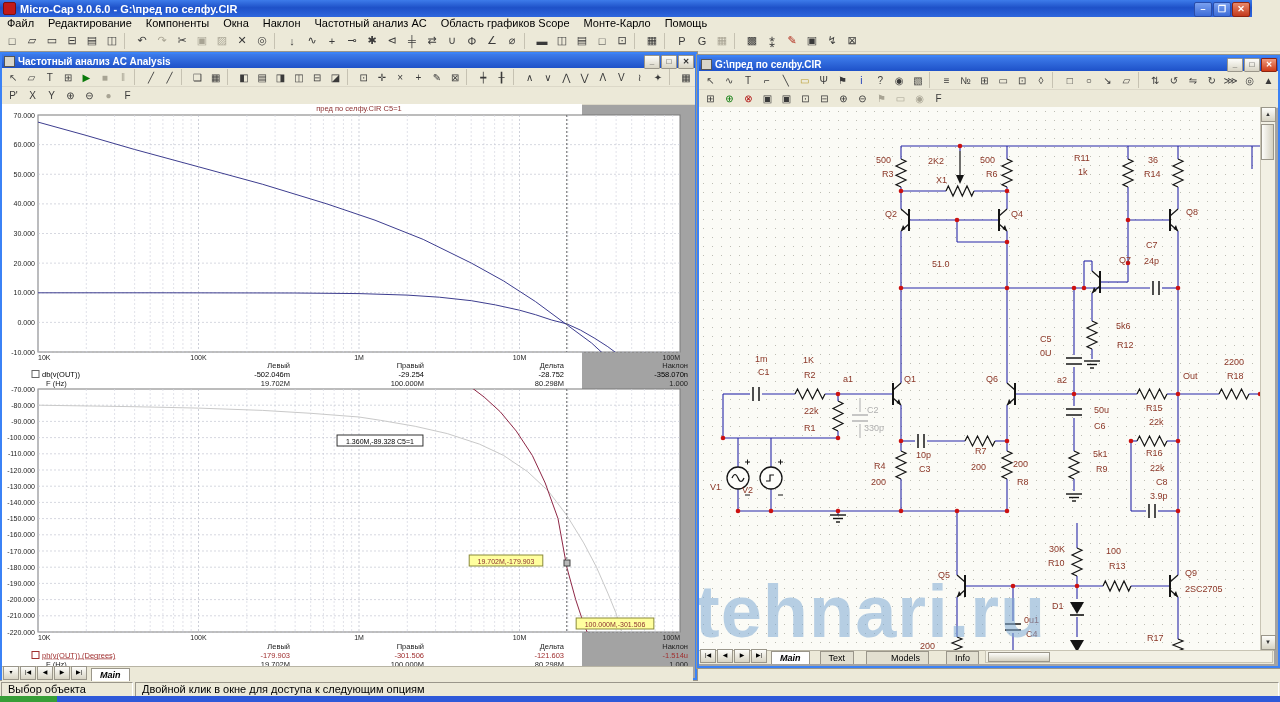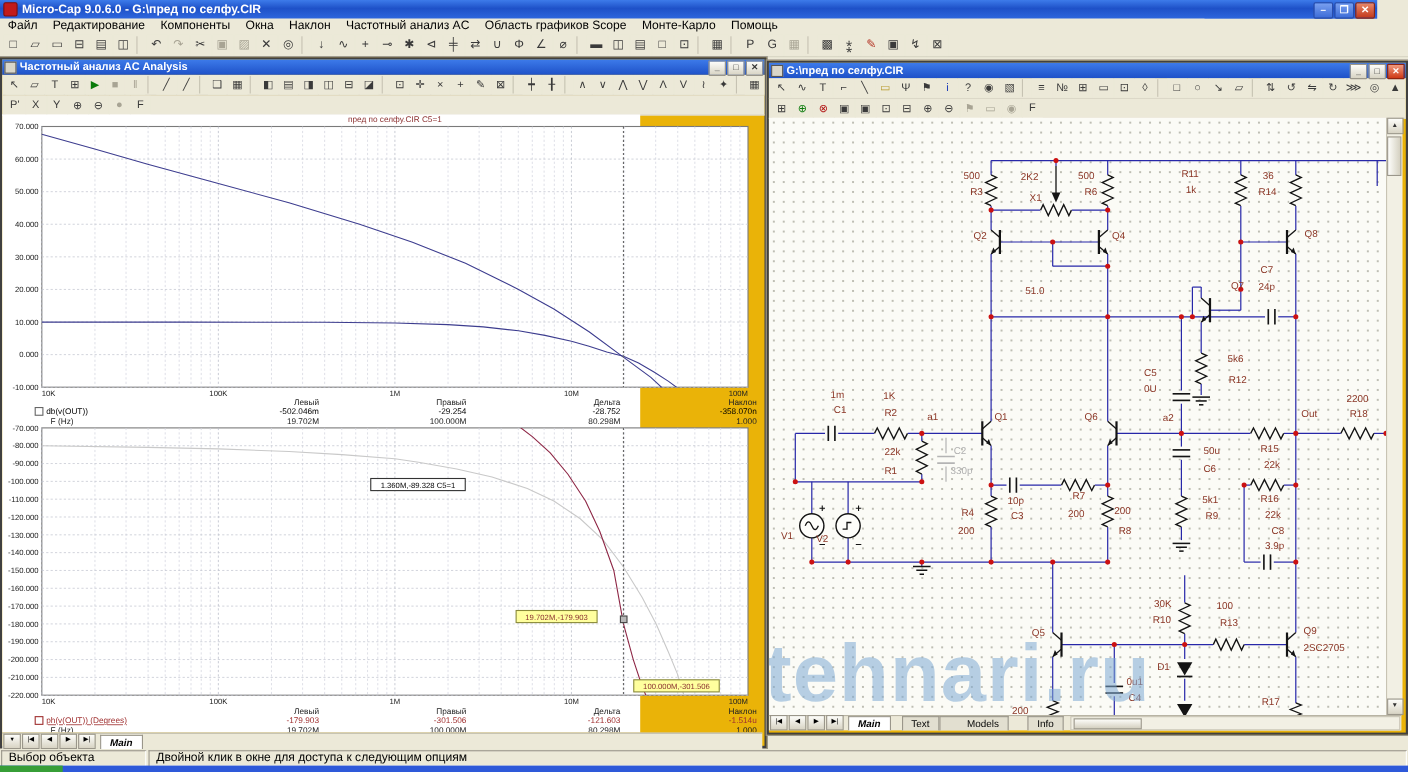--- a/index.html
+++ b/index.html
@@ -17,32 +17,32 @@
   .cap-btn.close{background:linear-gradient(180deg,#e8886a,#c33a1d);border-color:#8d2410}
   #menubar{left:0;top:17px;width:1095px;height:13px;background:#ece9d8;display:flex;}
   .menu-item{padding:0 7px;height:13px;line-height:13px;font-size:11px}
   #maintb{left:0;top:30px;width:1280px;height:22px;background:#ece9d8;border-bottom:1px solid #d8d4c4;
     display:flex;align-items:center;padding-left:2px;box-sizing:border-box}
   .tbtn{width:17px;height:18px;margin:0 0.5px;display:inline-flex;align-items:center;justify-content:center;
     font-size:11px;color:#3a3a3a;background:#ece9d8;border:1px solid transparent}
   .tbtn.dis{color:#a8a494}
   .tsep{width:5px;height:16px;border-left:1px solid #c6c2b2;margin:0 2px}
   
-  .childwin{background:#eab308;border:2px solid #404040;outline:1px solid #9a968a;box-shadow:1px 1px 0 #8a8678}
+  .childwin{background:#a3a3a3;border:2px solid #3b82f6;outline:1px solid #9a968a;box-shadow:1px 1px 0 #8a8678}
   .cw-title{height:14px;background:linear-gradient(180deg,#3d7bea,#1e51c8);color:#fff;font-weight:bold;
     font-size:10px;display:flex;align-items:center;gap:3px;padding-left:2px;position:relative}
   .cw-ico{width:9px;height:9px;background:#d9d6c9;border:1px solid #555}
   .cw-btns{position:absolute;right:1px;top:1px;display:flex;gap:1px}
   .cw-btn{width:14px;height:12px;font-size:8px;line-height:11px;text-align:center;color:#333;
     background:linear-gradient(180deg,#fdfdfa,#d8d4c4);border:1px solid #9a968a;border-radius:1px}
   .cw-btn.close-red{background:linear-gradient(180deg,#ef9a7e,#cf3a17);color:#fff;border-color:#8d2410}
   .cw-tb{background:#ece9d8;display:flex;align-items:center;padding-left:2px;border-bottom:1px solid #dcd8c8}
   .cw-tb .tbtn{width:16px;height:16px;font-size:10px}
   
-  .tabrow{background:#ece9d8;display:flex;align-items:center;font-size:9px}
+  .tabrow{background:#ece9d8;display:flex;align-items:flex-end;font-size:9px}
   .nav-btn{width:14px;height:12px;border:1px solid #9a968a;background:linear-gradient(180deg,#fdfdfa,#d8d4c4);
     font-size:6px;line-height:11px;text-align:center;margin:0 0 1px 1px}
   .tab{border:1px solid #9a968a;border-bottom:none;background:#fff;padding:0 8px;height:12px;line-height:12px;margin-left:4px}
   .tab.active{font-weight:bold;font-style:italic}
   .tab.plain{background:#e2dfd0;font-style:normal;font-weight:normal}
   
   #statusbar{left:0;top:681px;width:1280px;height:15px;background:#ece9d8;display:flex;font-size:11px}
   .st-cell{border:1px solid;border-color:#9a968a #fff #fff #9a968a;height:13px;line-height:13px;padding:0 6px;margin:1px}
   #taskstrip{left:0;top:696px;width:1280px;height:6px;background:#2e59d9}
   #taskgreen{left:0;top:696px;width:57px;height:6px;background:#379e37}
@@ -759,21 +759,21 @@
     <div class="sc-btn">▼</div>
   </div>
   <div class="tabrow abs" style="left:0;top:593px;width:575px;height:13px;border-top:1px solid #b8b4a4">
     <div class="nav-btn">|◀</div>
     <div class="nav-btn">◀</div>
     <div class="nav-btn">▶</div>
     <div class="nav-btn">▶|</div>
     <span id="sc-tabs" style="display:flex;align-items:flex-end">
         <div class="tab active" style="margin-left: 4px;">Main</div>
         <div class="tab plain" style="margin-left: 10px;">Text</div>
-        <div class="tab plain" style="margin-left: 0px; padding-left: 24px;">Models</div>
+        <div class="tab plain" style="margin-left: 12px; padding-left: 24px;">Models</div>
         <div class="tab plain" style="margin-left: 17px;">Info</div>
       </span>
     <div class="hscroll">
         <div class="h-thumb"></div>
       </div>
   </div>
 </div>
 
 <div id="statusbar" class="abs">
   <div class="st-cell" style="width:118px">Выбор объекта</div>

